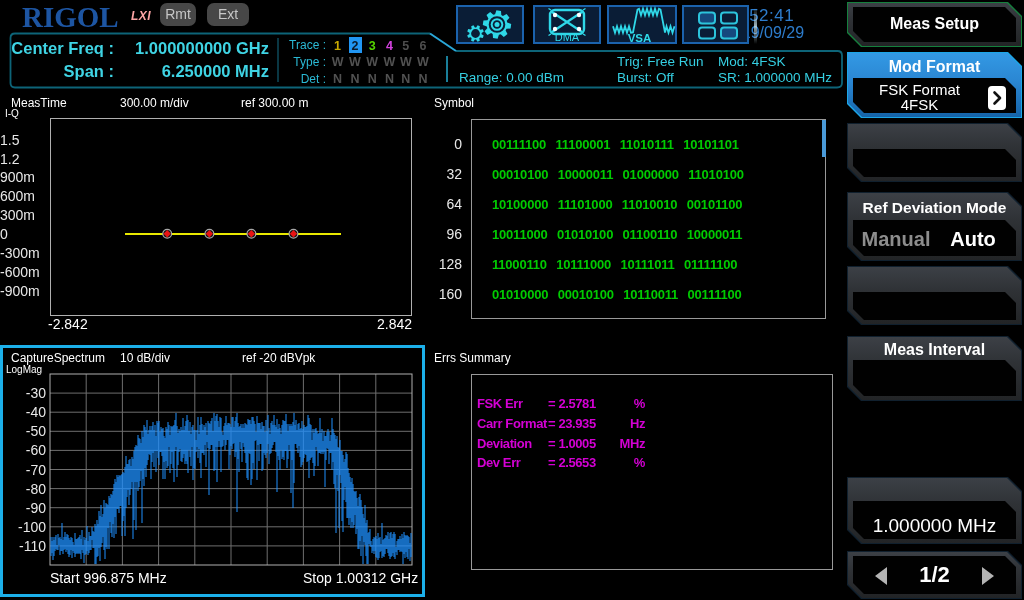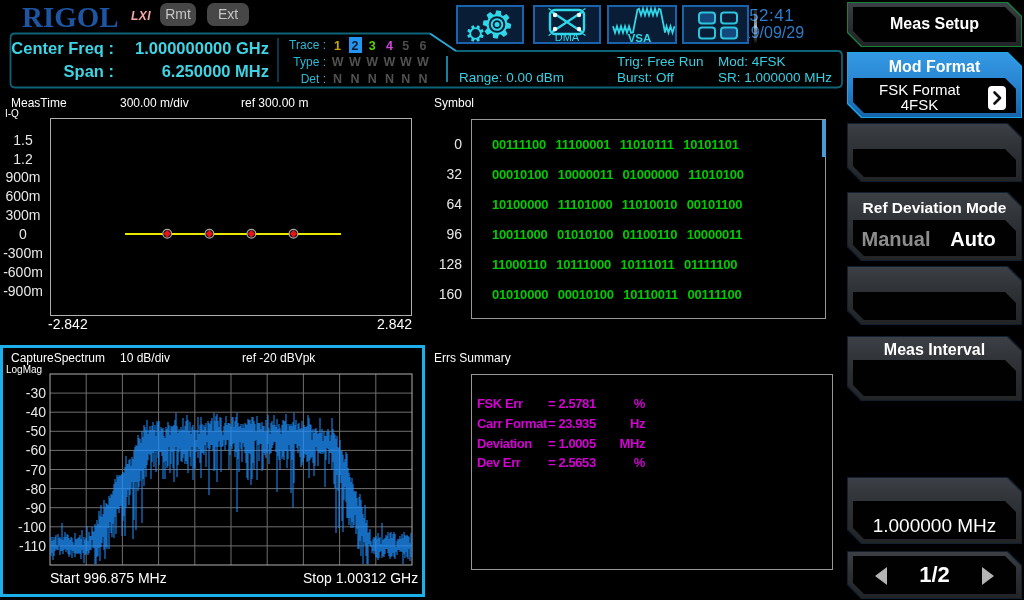--- a/index.html
+++ b/index.html
@@ -16,21 +16,21 @@
 #time1{font-size:17px;letter-spacing:0.5px}
 .ibox{position:absolute;top:5px;height:39px;background:#0a1d36;border:2px solid #1b62ac}
 .freq{position:absolute;color:#3fd4e4;font-size:16.5px;font-weight:bold;}
 .tl{position:absolute;color:#2ab9d4;font-size:12px;text-align:right;right:698px}
 .tnum{position:absolute;width:17.2px;text-align:center;font-size:12.5px;font-weight:bold}
 .tgray{position:absolute;color:#515151;font-size:12.5px;width:17.2px;text-align:center;font-weight:bold}
 .info{position:absolute;color:#35cfe2;font-size:13.5px}
 
 .wlab{position:absolute;color:#fff;font-size:12px}
 .wsmall{position:absolute;color:#fff;font-size:10px}
-.mlab{position:absolute;color:#e8e8e8;font-size:14px;right:978px;text-align:center;width:46px}
+.mlab{position:absolute;color:#e8e8e8;font-size:14px;right:978px;text-align:left;width:46px}
 .slab{position:absolute;color:#e8e8e8;font-size:14px;right:978px;text-align:right;width:44px}
 .symidx{position:absolute;color:#e8e8e8;font-size:14px;right:562px;text-align:right}
 .symbits{position:absolute;color:#00cb00;font-size:13px;left:492px;letter-spacing:-0.2px;word-spacing:6px;font-weight:bold}
 .err{position:absolute;color:#d400d4;font-size:13px;font-weight:bold;letter-spacing:-0.4px}
 .errU{right:379px;left:auto;text-align:right}
 
 #sidebar{position:absolute;left:845px;top:0;width:179px;height:600px;background:#000}
 .sbtn{position:absolute;left:2px;width:175px}
 .sbtn-g{position:absolute;left:1px;right:1px;top:1px;bottom:1px}
 .sbtn-k{position:absolute;left:6px;right:6px;bottom:5px;background:#010101}

